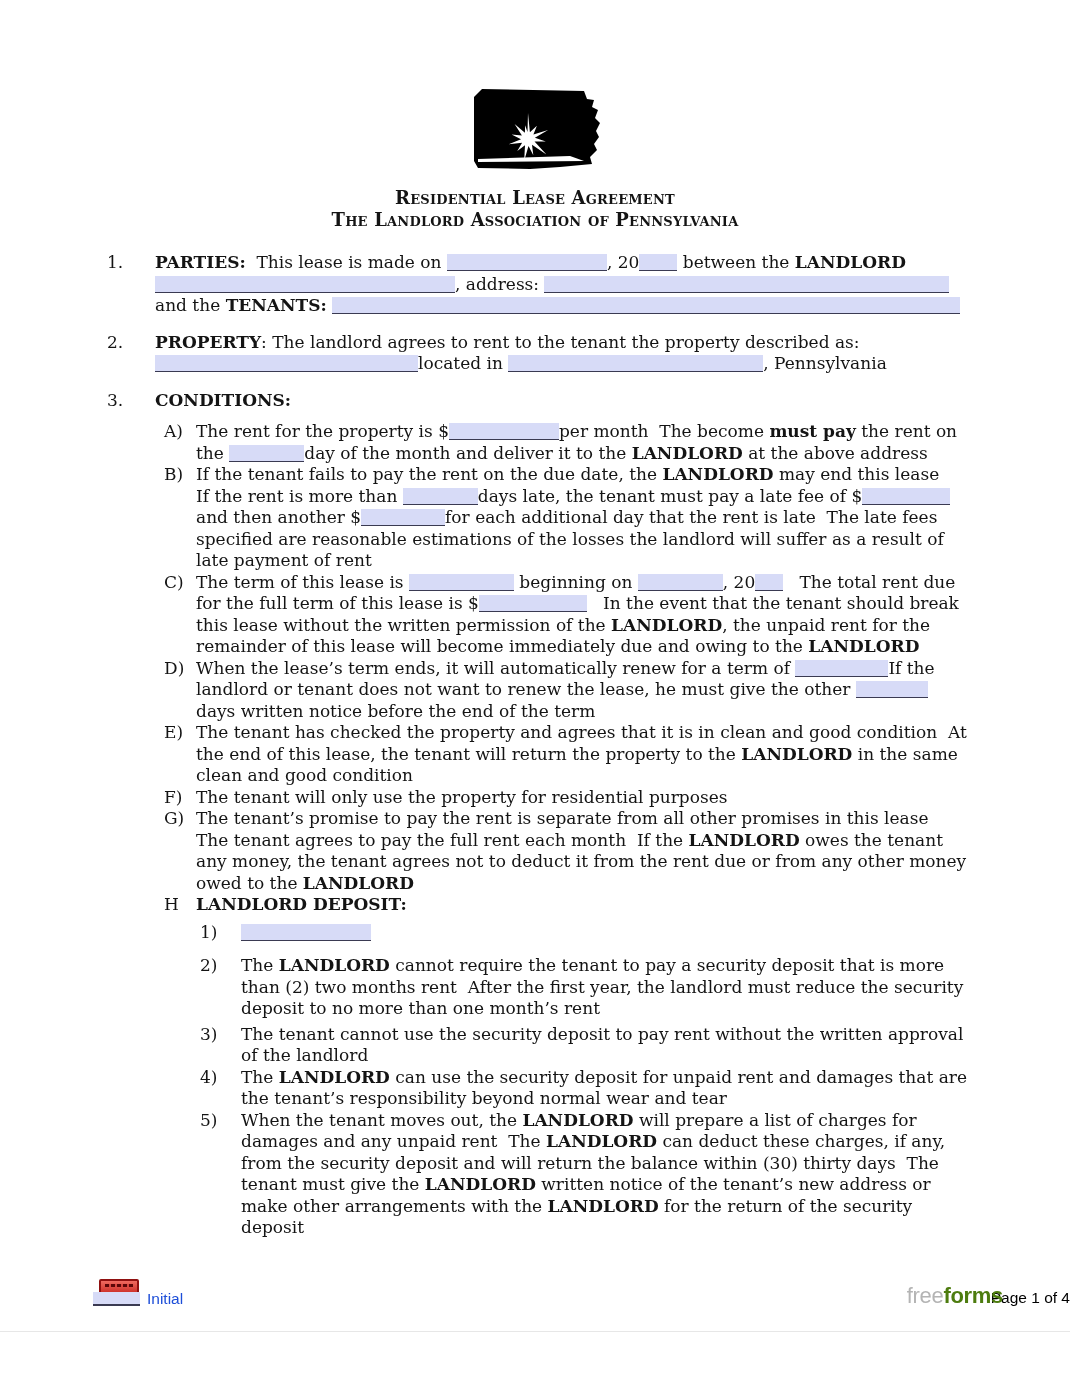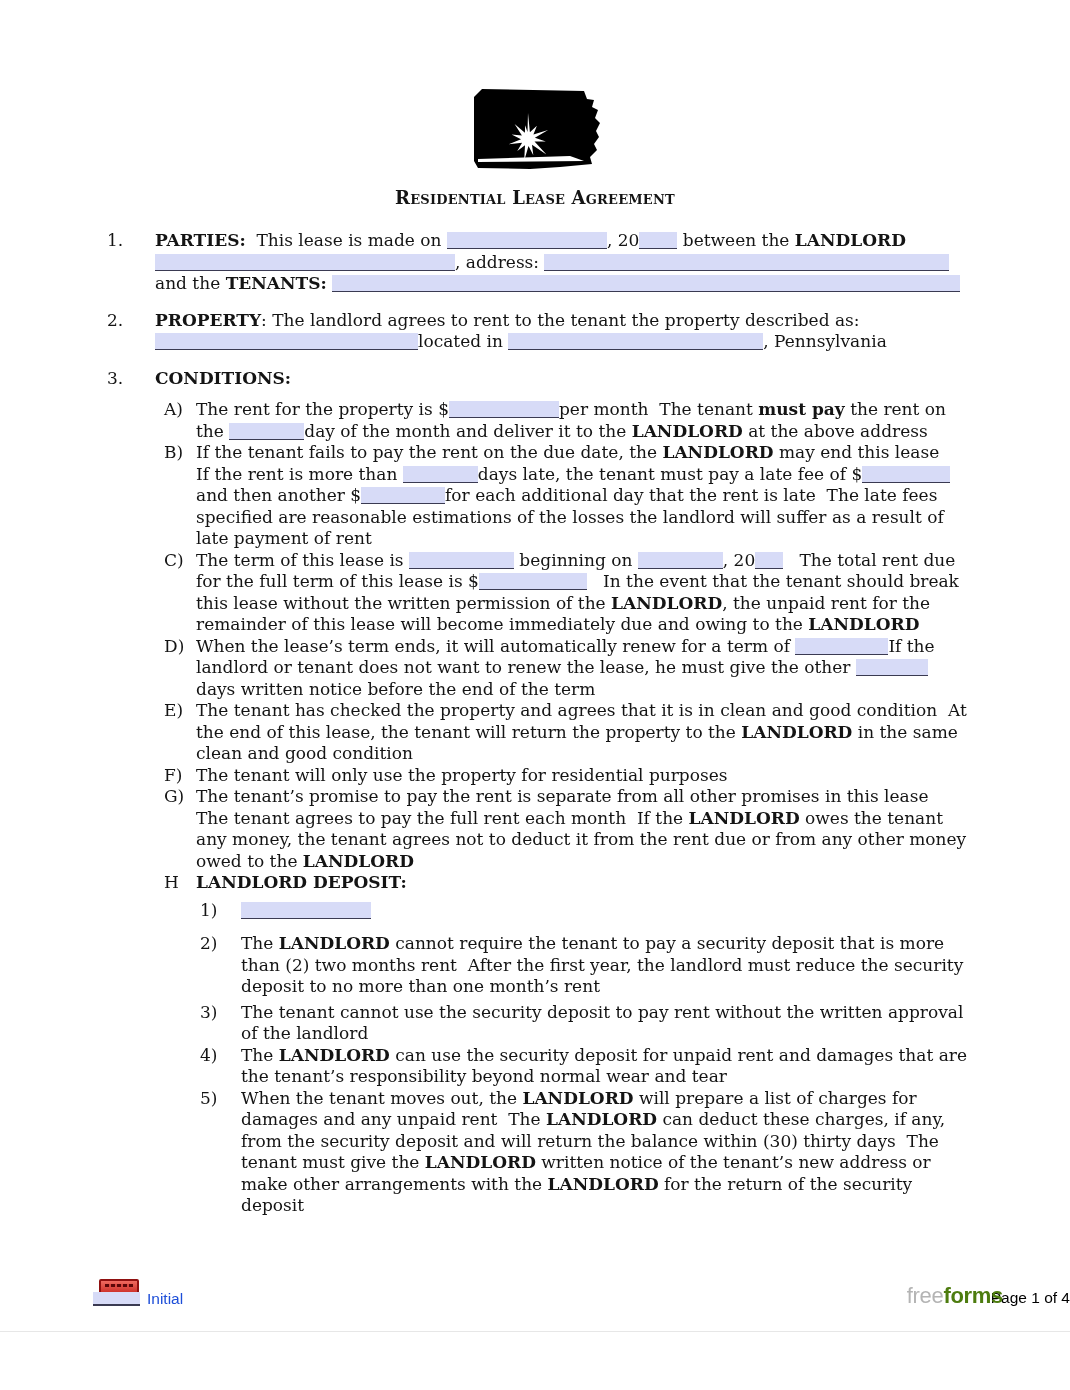--- a/index.html
+++ b/index.html
@@ -47,38 +47,39 @@
 <div class="page">
 
   <svg class="logo" viewBox="0 0 131 84" xmlns="http://www.w3.org/2000/svg">
     <polygon fill="#000000" points="4,10 12,2 114,4 117,12 124,13 122,20 128,23 125,31 130,36 126,44 129,50 124,57 127,63 120,70 122,77 90,80 60,82 8,81 4,74"></polygon>
     <polygon fill="#ffffff" points="8,72 100,69 114,74 8,75"></polygon>
     <polygon fill="#ffffff" points="58,26 59.9,45.3 66.9,38.7 63.4,47.5 78.1,43.1 64.9,50.8 75.8,54.5 64.5,54.6 76.4,67.4 62,57.7 63.3,68.2 58.5,59 54.2,73.7 55,58.3 47.3,63.9 52.1,55.7 38.7,57.2 51,52.2 41.6,47.6 51.9,48.5 44.6,37.1 54.9,45.7 55.1,38.3 57.5,45"></polygon>
   </svg>
 
   <div class="titles">
     <div class="title-line">Residential Lease Agreement</div>
+    <div class="title-line">The Landlord Association of Pennsylvania</div>
   </div>
 
 
   <div class="doc">
       <div class="item">
         <div class="num">1.</div>
         <div class="content"><b>PARTIES:</b><span>  This lease is made on </span><span class="field" style="width: 160px;"></span><span>, 20</span><span class="field" style="width: 38px;"></span><span> between the </span><b>LANDLORD</b><br><span class="field" style="width: 300px;"></span><span>, address: </span><span class="field" style="width: 405px;"></span><br><span>and the </span><b>TENANTS:</b><span> </span><span class="field" style="width: 628px;"></span></div>
       </div>
       <div class="item">
         <div class="num">2.</div>
         <div class="content"><b>PROPERTY</b><span>: The landlord agrees to rent to the tenant the property described as:</span><br><span class="field" style="width: 263px;"></span><span>located in </span><span class="field" style="width: 255px;"></span><span>, Pennsylvania</span></div>
       </div>
       <div class="item">
         <div class="num">3.</div>
         <div class="content"><b>CONDITIONS:</b><div class="subs">
             <div class="sub">
               <div class="letter">A)</div>
-              <div class="content"><span>The rent for the property is $</span><span class="field" style="width: 110px;"></span><span>per month  The tenant </span><b>must pay</b><span> the rent on the </span><span class="field" style="width: 75px;"></span><span>day of the month and deliver it to the </span><b>LANDLORD</b><span> at the above address</span></div>
+              <div class="content"><span>The rent for the property is $</span><span class="field" style="width: 110px;"></span><span>per month  The become </span><b>must pay</b><span> the rent on the </span><span class="field" style="width: 75px;"></span><span>day of the month and deliver it to the </span><b>LANDLORD</b><span> at the above address</span></div>
             </div>
             <div class="sub">
               <div class="letter">B)</div>
               <div class="content"><span>If the tenant fails to pay the rent on the due date, the </span><b>LANDLORD</b><span> may end this lease   If the rent is more than </span><span class="field" style="width: 75px;"></span><span>days late, the tenant must pay a late fee of $</span><span class="field" style="width: 88px;"></span><span> and then another $</span><span class="field" style="width: 84px;"></span><span>for each additional day that the rent is late  The late fees specified are reasonable estimations of the losses the landlord will suffer as a result of late payment of rent</span></div>
             </div>
             <div class="sub">
               <div class="letter">C)</div>
               <div class="content"><span>The term of this lease is </span><span class="field" style="width: 105px;"></span><span> beginning on </span><span class="field" style="width: 85px;"></span><span>, 20</span><span class="field" style="width: 28px;"></span><span>   The total rent due for the full term of this lease is $</span><span class="field" style="width: 108px;"></span><span>   In the event that the tenant should break this lease without the written permission of the </span><b>LANDLORD</b><span>, the unpaid rent for the remainder of this lease will become immediately due and owing to the </span><b>LANDLORD</b></div>
             </div>
             <div class="sub">

